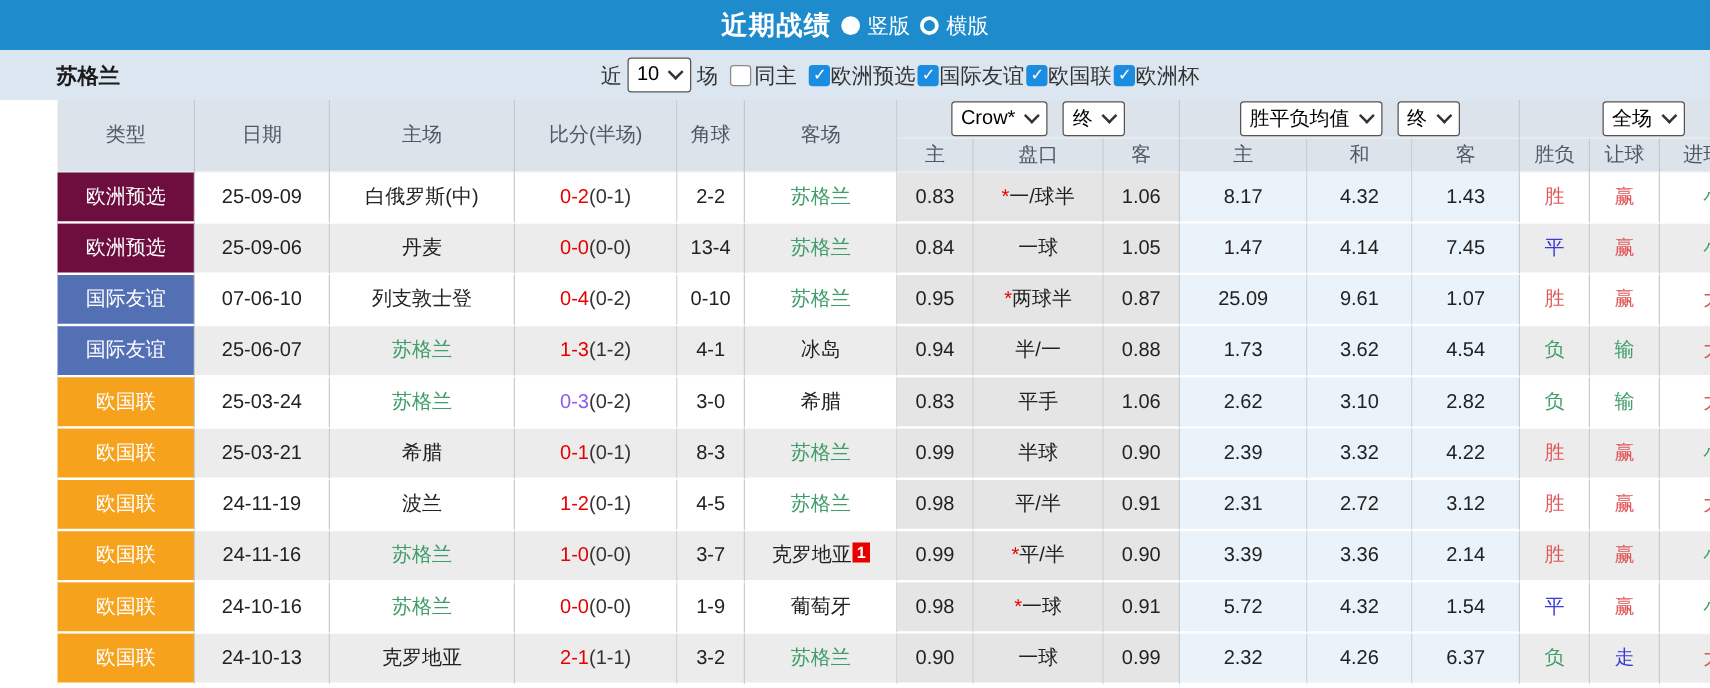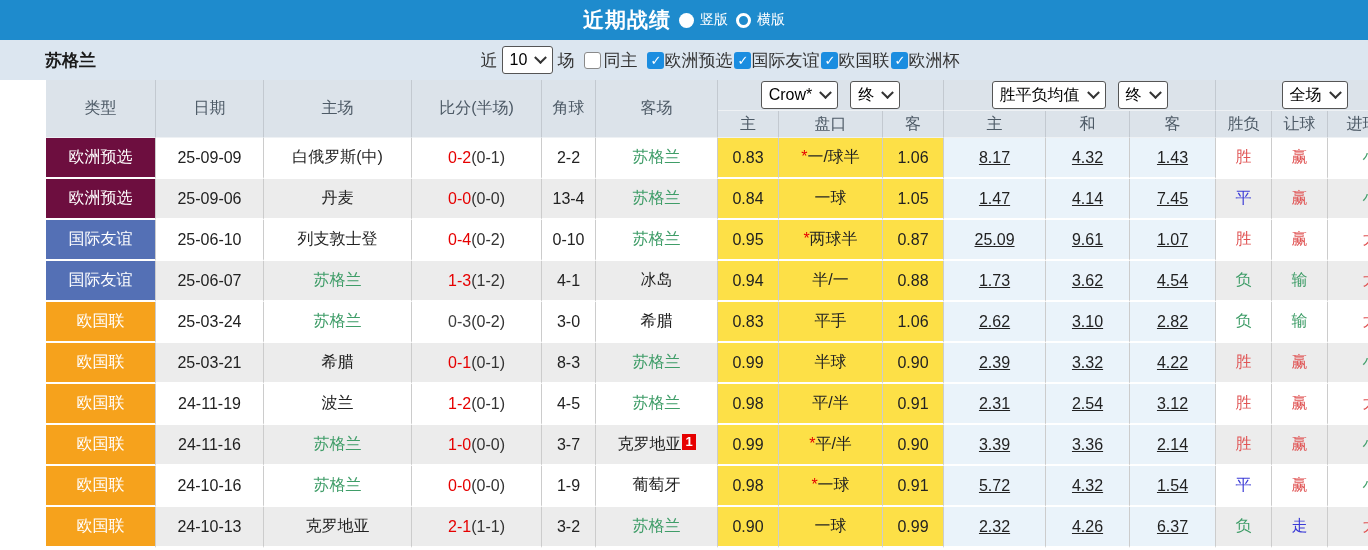--- a/index.html
+++ b/index.html
@@ -9,21 +9,21 @@
   }
   
   .topbar {
     height:40px; background:#1e8bcd; display:flex; align-items:center;
     justify-content:center; color:#fff;
   }
   .topbar .title { font-size:21px; font-weight:bold; letter-spacing:1px; }
   .radio { display:inline-block; width:15px; height:15px; border-radius:50%; margin:0 6px 0 8px; }
   .radio.sel { background:#fff; }
   .radio.unsel { width:9px; height:9px; border:3px solid #fff; background:transparent; }
-  .radio-label { font-size:14px; }
+  .radio-label { font-size:17px; }
   
   .filterbar {
     height:40px; background:#dce6f0; display:flex; align-items:center; position:relative;
     font-size:17px; color:#333;
   }
   .team-name { position:absolute; left:45px; font-weight:bold; font-size:17px; color:#1a1a1a; }
   .filter-controls { margin:0 auto; display:flex; align-items:center; transform:translateX(36px); }
   .filter-controls > * { flex:none; }
   .sel-box {
     display:inline-flex; align-items:center; background:#fff; border:1px solid #555;
@@ -52,22 +52,22 @@
   tr.h1 th { height:30px; }
   tr.h2 th { height:26px; }
   .hdr-selects { display:flex; align-items:center; justify-content:center; gap:12px; }
   tbody td {
     height:39px; border-right:1px solid #ccc; border-bottom:2px solid #fff;
     text-align:center; vertical-align:middle; font-size:16px; color:#222;
     overflow:hidden; white-space:nowrap;
   }
   tr.alt td { background:#ececec; }
   tr.norm td { background:#ffffff; }
-  tbody td.col-odds { background:#fde047; }
-  tbody td.col-mean { background:#eaf3fa;text-decoration:underline; }
+  tbody td.col-odds { background:#e5e5e5; }
+  tbody td.col-mean { background:#eaf3fa; }
   td.type-cell { color:#fff; }
   .ht { color:#333; }
   .badge {
     display:inline-block; background:#e60000; color:#fff; font-size:13px; line-height:16px;
     padding:0 3px; position:relative; top:-3px; margin-left:1px; font-weight:bold;
   }
 </style>
 </head>
 <body>
 
@@ -204,21 +204,21 @@
         <td class="col-odds">1.05</td>
         <td class="col-mean">1.47</td>
         <td class="col-mean">4.14</td>
         <td class="col-mean">7.45</td>
         <td style="color: rgb(58, 58, 214);">平</td>
         <td style="color: rgb(224, 85, 85);">赢</td>
         <td style="color: rgb(63, 157, 104);">小</td>
       </tr>
       <tr class="norm">
         <td class="type-cell" style="background: rgb(84, 112, 181);">国际友谊</td>
-        <td>25-06-10</td>
+        <td>07-06-10</td>
         <td>列支敦士登</td>
         <td><span style="color: rgb(230, 0, 0);">0-4</span><span class="ht">(0-2)</span></td>
         <td>0-10</td>
         <td style="color: rgb(63, 157, 104);">苏格兰</td>
         <td class="col-odds">0.95</td>
         <td class="col-odds"><span style="color: rgb(230, 0, 0);">*</span>两球半</td>
         <td class="col-odds">0.87</td>
         <td class="col-mean">25.09</td>
         <td class="col-mean">9.61</td>
         <td class="col-mean">1.07</td>
@@ -240,21 +240,21 @@
         <td class="col-mean">3.62</td>
         <td class="col-mean">4.54</td>
         <td style="color: rgb(63, 157, 104);">负</td>
         <td style="color: rgb(63, 157, 104);">输</td>
         <td style="color: rgb(224, 85, 85);">大</td>
       </tr>
       <tr class="norm">
         <td class="type-cell" style="background: rgb(246, 162, 28);">欧国联</td>
         <td>25-03-24</td>
         <td style="color: rgb(63, 157, 104);">苏格兰</td>
-        <td><span style="color: #404040;">0-3</span><span class="ht">(0-2)</span></td>
+        <td><span style="color: #8b5cf6;">0-3</span><span class="ht">(0-2)</span></td>
         <td>3-0</td>
         <td>希腊</td>
         <td class="col-odds">0.83</td>
         <td class="col-odds">平手</td>
         <td class="col-odds">1.06</td>
         <td class="col-mean">2.62</td>
         <td class="col-mean">3.10</td>
         <td class="col-mean">2.82</td>
         <td style="color: rgb(63, 157, 104);">负</td>
         <td style="color: rgb(63, 157, 104);">输</td>
@@ -281,21 +281,21 @@
         <td class="type-cell" style="background: rgb(246, 162, 28);">欧国联</td>
         <td>24-11-19</td>
         <td>波兰</td>
         <td><span style="color: rgb(230, 0, 0);">1-2</span><span class="ht">(0-1)</span></td>
         <td>4-5</td>
         <td style="color: rgb(63, 157, 104);">苏格兰</td>
         <td class="col-odds">0.98</td>
         <td class="col-odds">平/半</td>
         <td class="col-odds">0.91</td>
         <td class="col-mean">2.31</td>
-        <td class="col-mean">2.54</td>
+        <td class="col-mean">2.72</td>
         <td class="col-mean">3.12</td>
         <td style="color: rgb(224, 85, 85);">胜</td>
         <td style="color: rgb(224, 85, 85);">赢</td>
         <td style="color: rgb(224, 85, 85);">大</td>
       </tr>
       <tr class="alt">
         <td class="type-cell" style="background: rgb(246, 162, 28);">欧国联</td>
         <td>24-11-16</td>
         <td style="color: rgb(63, 157, 104);">苏格兰</td>
         <td><span style="color: rgb(230, 0, 0);">1-0</span><span class="ht">(0-0)</span></td>

